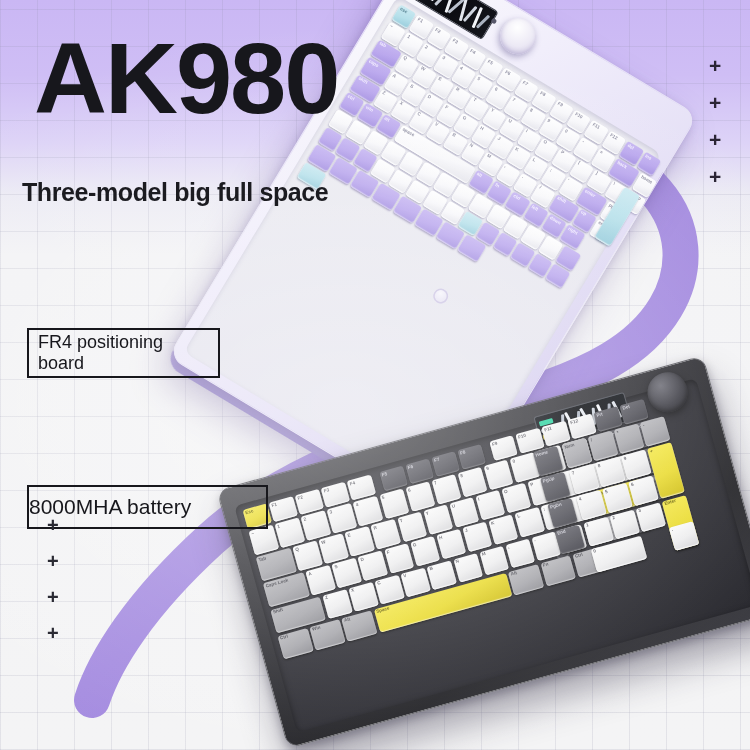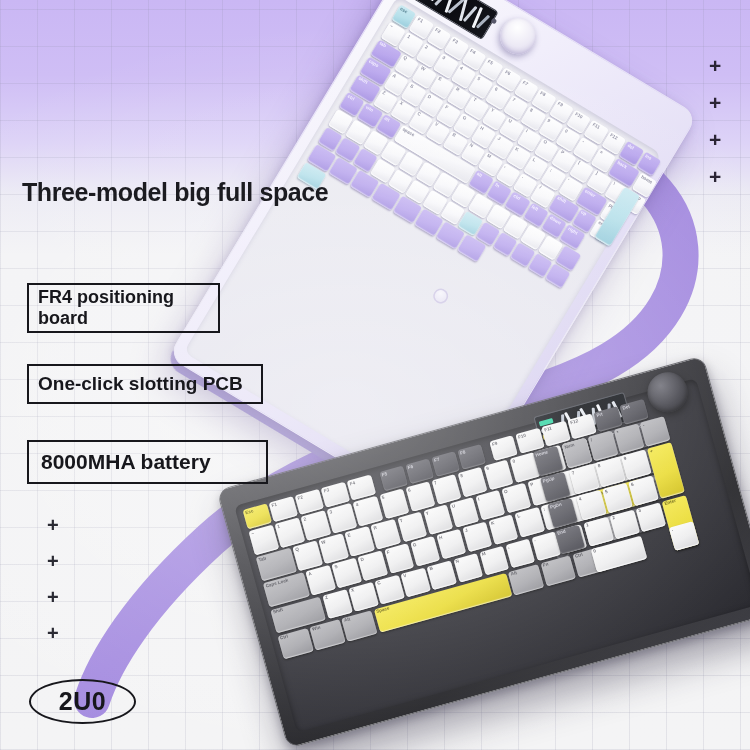--- a/index.html
+++ b/index.html
@@ -41,27 +41,28 @@
   .subtitle{
     position:absolute;left:22px;top:178px;
     font-size:25px;font-weight:700;color:#1b1b20;letter-spacing:-.4px;
   }
 
   .featbox{
     position:absolute;
     border:2.4px solid #17171c;
     background:transparent;
     color:#17171c;
-    font-weight:700;
+    font-weight:400;
     display:flex;align-items:center;
     box-sizing:border-box;
+    margin-top:45px;
   }
   #feat0{left:27px;top:283px;width:193px;height:50px;font-size:18px;line-height:1.18;padding:0 9px;}
   #feat1{left:27px;top:364px;width:236px;height:40px;font-size:19px;padding:0 9px;}
-  #feat2{left:27px;top:440px;width:241px;height:44px;font-size:21px;padding:0 12px;}
+  #feat2{left:27px;top:440px;width:241px;height:44px;font-size:21px;padding:0 0;}
 
   .oval{
     position:absolute;border:2.6px solid #17171c;border-radius:50%;
     display:flex;align-items:center;justify-content:center;
     color:#17171c;font-weight:700;box-sizing:border-box;background:transparent;
   }
   #ov0{left:29px;top:679px;width:107px;height:45px;font-size:25px;letter-spacing:.5px;}
   #ov1{left:124px;top:685px;width:139px;height:35px;font-size:14px;}
 
   .plus{
@@ -827,27 +828,26 @@
           <span>PgDn</span>
         </div>
         <div class="key k-dk" style="left: 315px; top: 129.5px; width: 24.5px; height: 24.5px;">
           <span>End</span>
         </div>
       </div>
   </div>
 
   <div class="vignette"></div>
 
+  <div class="title">AK980</div>
   <div class="subtitle">Three-model big full space</div>
 
   <div class="featbox" id="feat0">FR4 positioning board</div>
-  <div class="featbox" id="feat1">One-click slotting PCB</div>
   <div class="featbox" id="feat2">8000MHA battery</div>
 
-  <div class="oval" id="ov0">2U0</div>
 
   <div id="plusses">
       <div class="plus light" style="left: 709px; top: 55px; font-size: 21px;">+</div>
       <div class="plus light" style="left: 709px; top: 92px; font-size: 21px;">+</div>
       <div class="plus light" style="left: 709px; top: 129px; font-size: 21px;">+</div>
       <div class="plus light" style="left: 709px; top: 166px; font-size: 21px;">+</div>
       <div class="plus" style="left: 47px; top: 515px; font-size: 20px;">+</div>
       <div class="plus" style="left: 47px; top: 551px; font-size: 20px;">+</div>
       <div class="plus" style="left: 47px; top: 587px; font-size: 20px;">+</div>
       <div class="plus" style="left: 47px; top: 623px; font-size: 20px;">+</div>

